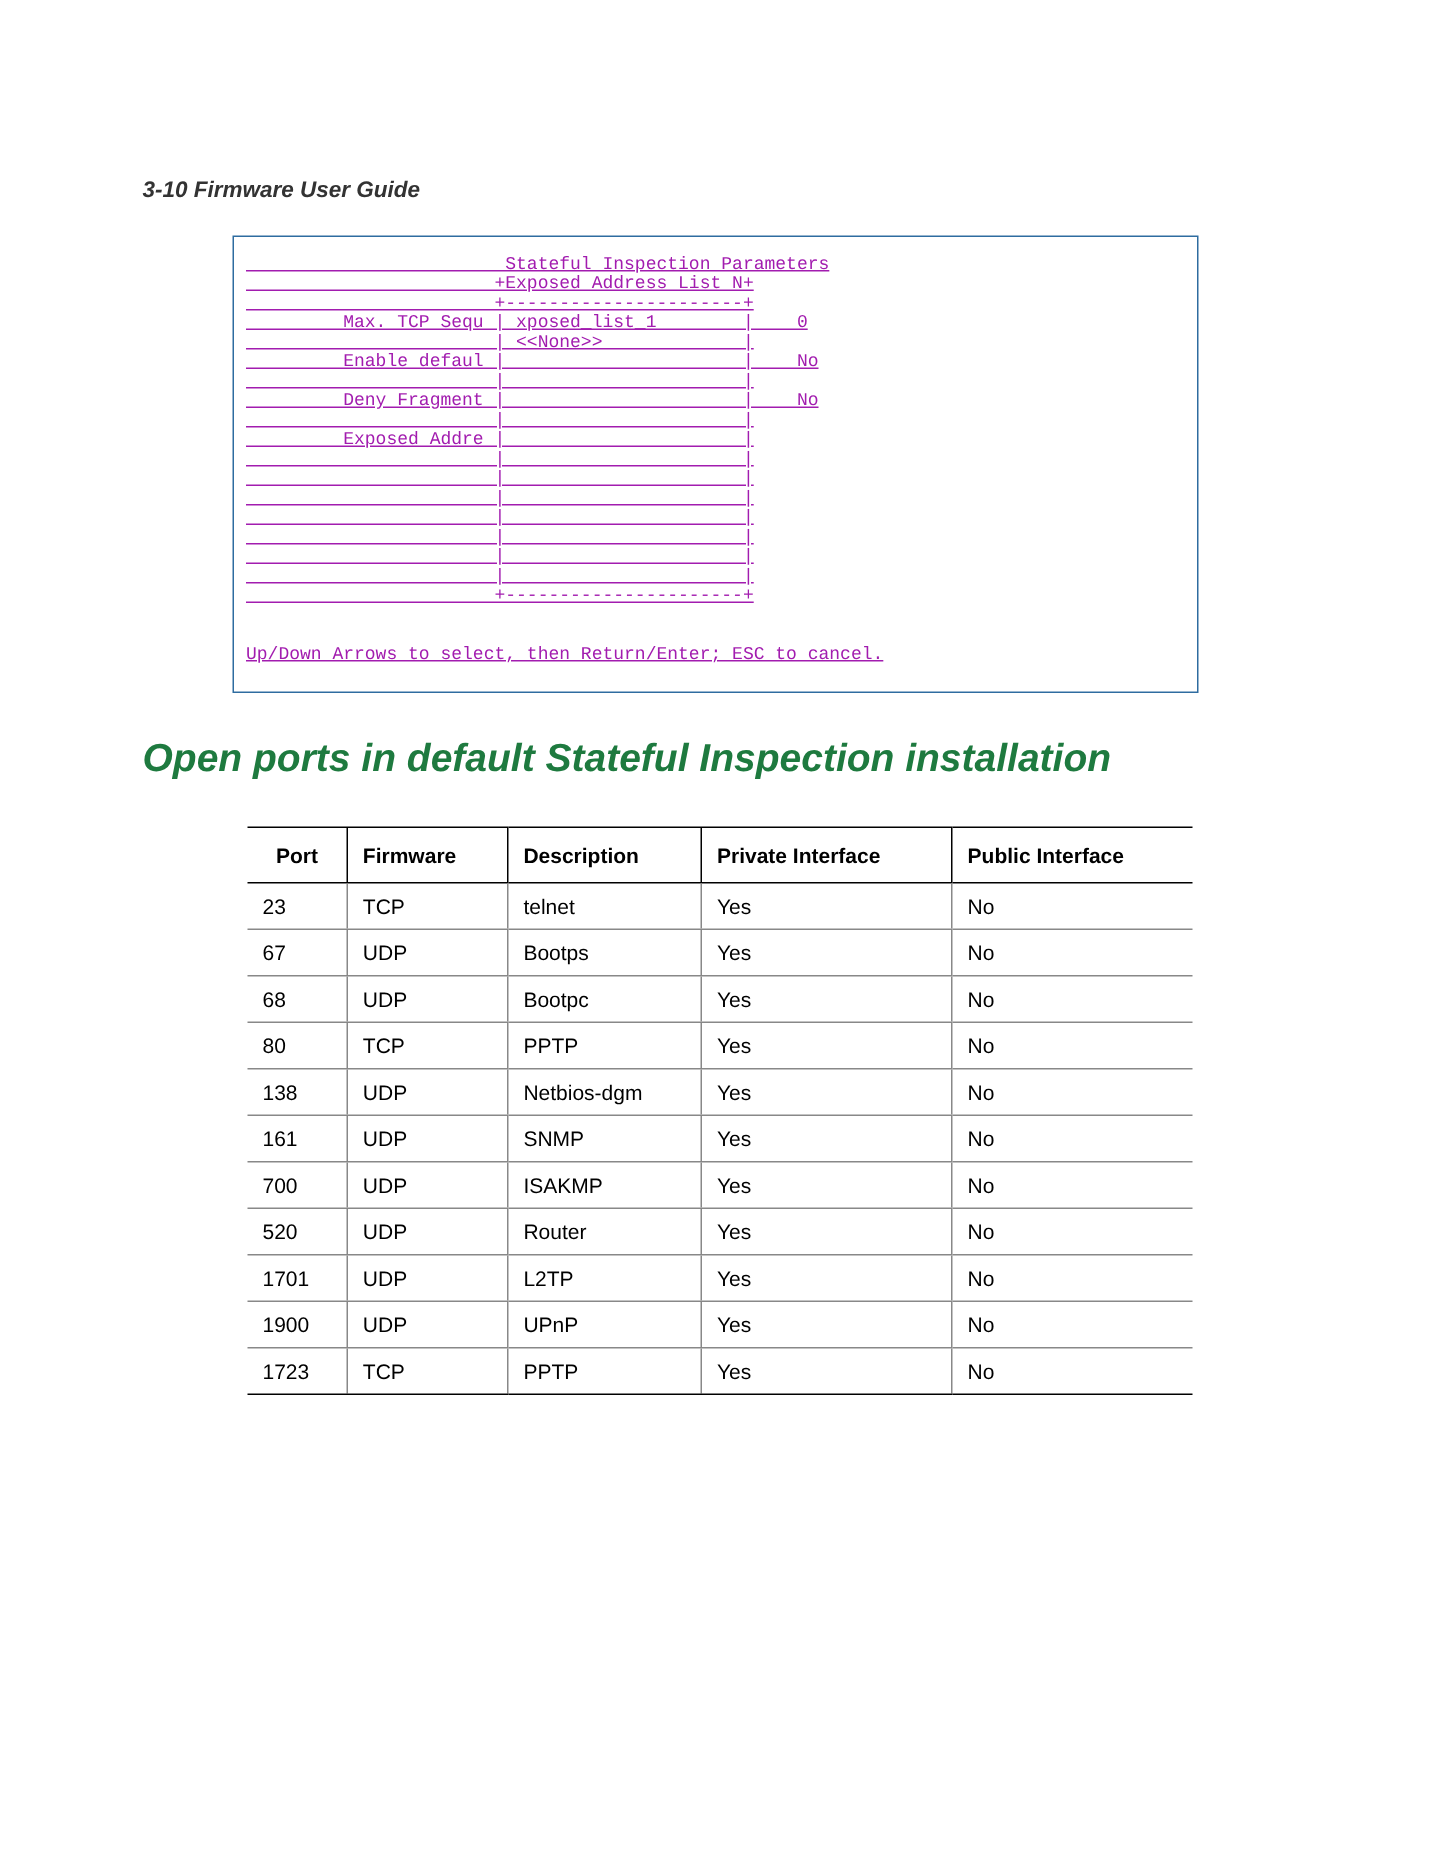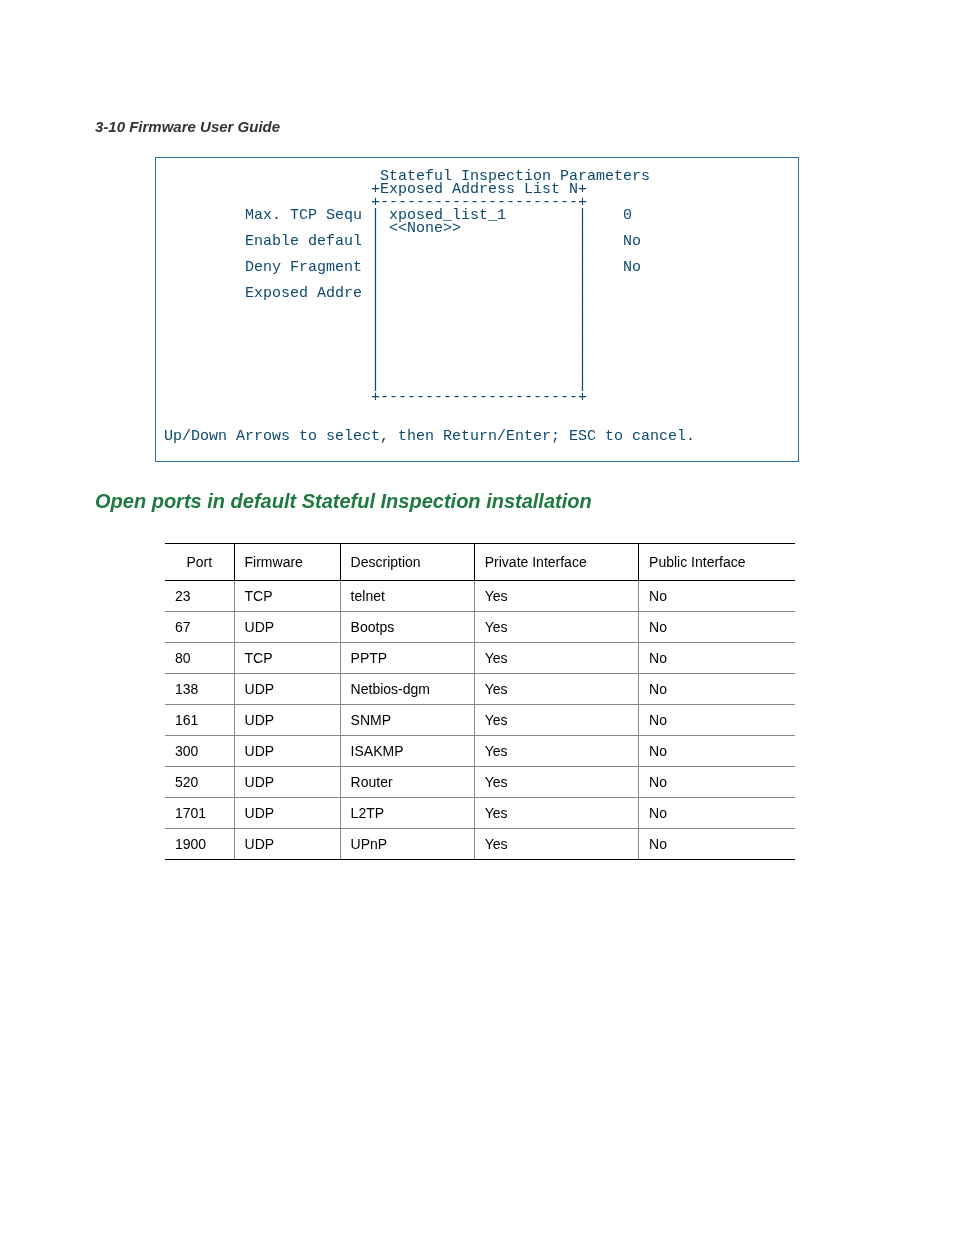--- a/index.html
+++ b/index.html
@@ -22,40 +22,41 @@
     font-weight: bold;
     font-size: 15px;
     color: #333;
     margin: 0 0 22px 0;
   }
   .terminal-box {
     margin: 0 60px 28px 60px;
     border: 1.5px solid #2e6ca0;
     padding: 12px 8px 18px 8px;
     font-family: "Courier New", Courier, monospace;
-    font-size: 15px;
+    font-size: 12px;
     line-height: 13px;
     white-space: pre;
-    color: #0c4a6e;
+    color: #a21caf;
+    text-decoration: underline;
   }
   .section-heading {
     font-style: italic;
     font-weight: bold;
-    font-size: 20px;
+    font-size: 26px;
     color: #1e7a3f;
     margin: 10px 0 30px 0;
   }
   .ports-table {
     border-collapse: collapse;
     margin: 0 0 0 70px;
     width: 630px;
     font-size: 14px;
   }
   .ports-table th {
-    font-weight: normal;
+    font-weight: bold;
     text-align: left;
     padding: 10px 10px;
     border-top: 1.5px solid #000;
     border-bottom: 1.5px solid #000;
     border-left: 1px solid #000;
   }
   .ports-table th:first-child { border-left: none; text-align: center; }
   .ports-table td {
     padding: 7px 10px;
     border-bottom: 1px solid #888;
@@ -114,20 +115,27 @@
           <td>No</td>
         </tr>
         <tr>
           <td>67</td>
           <td>UDP</td>
           <td>Bootps</td>
           <td>Yes</td>
           <td>No</td>
         </tr>
         <tr>
+          <td>68</td>
+          <td>UDP</td>
+          <td>Bootpc</td>
+          <td>Yes</td>
+          <td>No</td>
+        </tr>
+        <tr>
           <td>80</td>
           <td>TCP</td>
           <td>PPTP</td>
           <td>Yes</td>
           <td>No</td>
         </tr>
         <tr>
           <td>138</td>
           <td>UDP</td>
           <td>Netbios-dgm</td>
@@ -135,21 +143,21 @@
           <td>No</td>
         </tr>
         <tr>
           <td>161</td>
           <td>UDP</td>
           <td>SNMP</td>
           <td>Yes</td>
           <td>No</td>
         </tr>
         <tr>
-          <td>300</td>
+          <td>700</td>
           <td>UDP</td>
           <td>ISAKMP</td>
           <td>Yes</td>
           <td>No</td>
         </tr>
         <tr>
           <td>520</td>
           <td>UDP</td>
           <td>Router</td>
           <td>Yes</td>
@@ -162,16 +170,23 @@
           <td>Yes</td>
           <td>No</td>
         </tr>
         <tr>
           <td>1900</td>
           <td>UDP</td>
           <td>UPnP</td>
           <td>Yes</td>
           <td>No</td>
         </tr>
+        <tr>
+          <td>1723</td>
+          <td>TCP</td>
+          <td>PPTP</td>
+          <td>Yes</td>
+          <td>No</td>
+        </tr>
       </tbody>
   </table>
 
 </div>
 
 </body></html>

